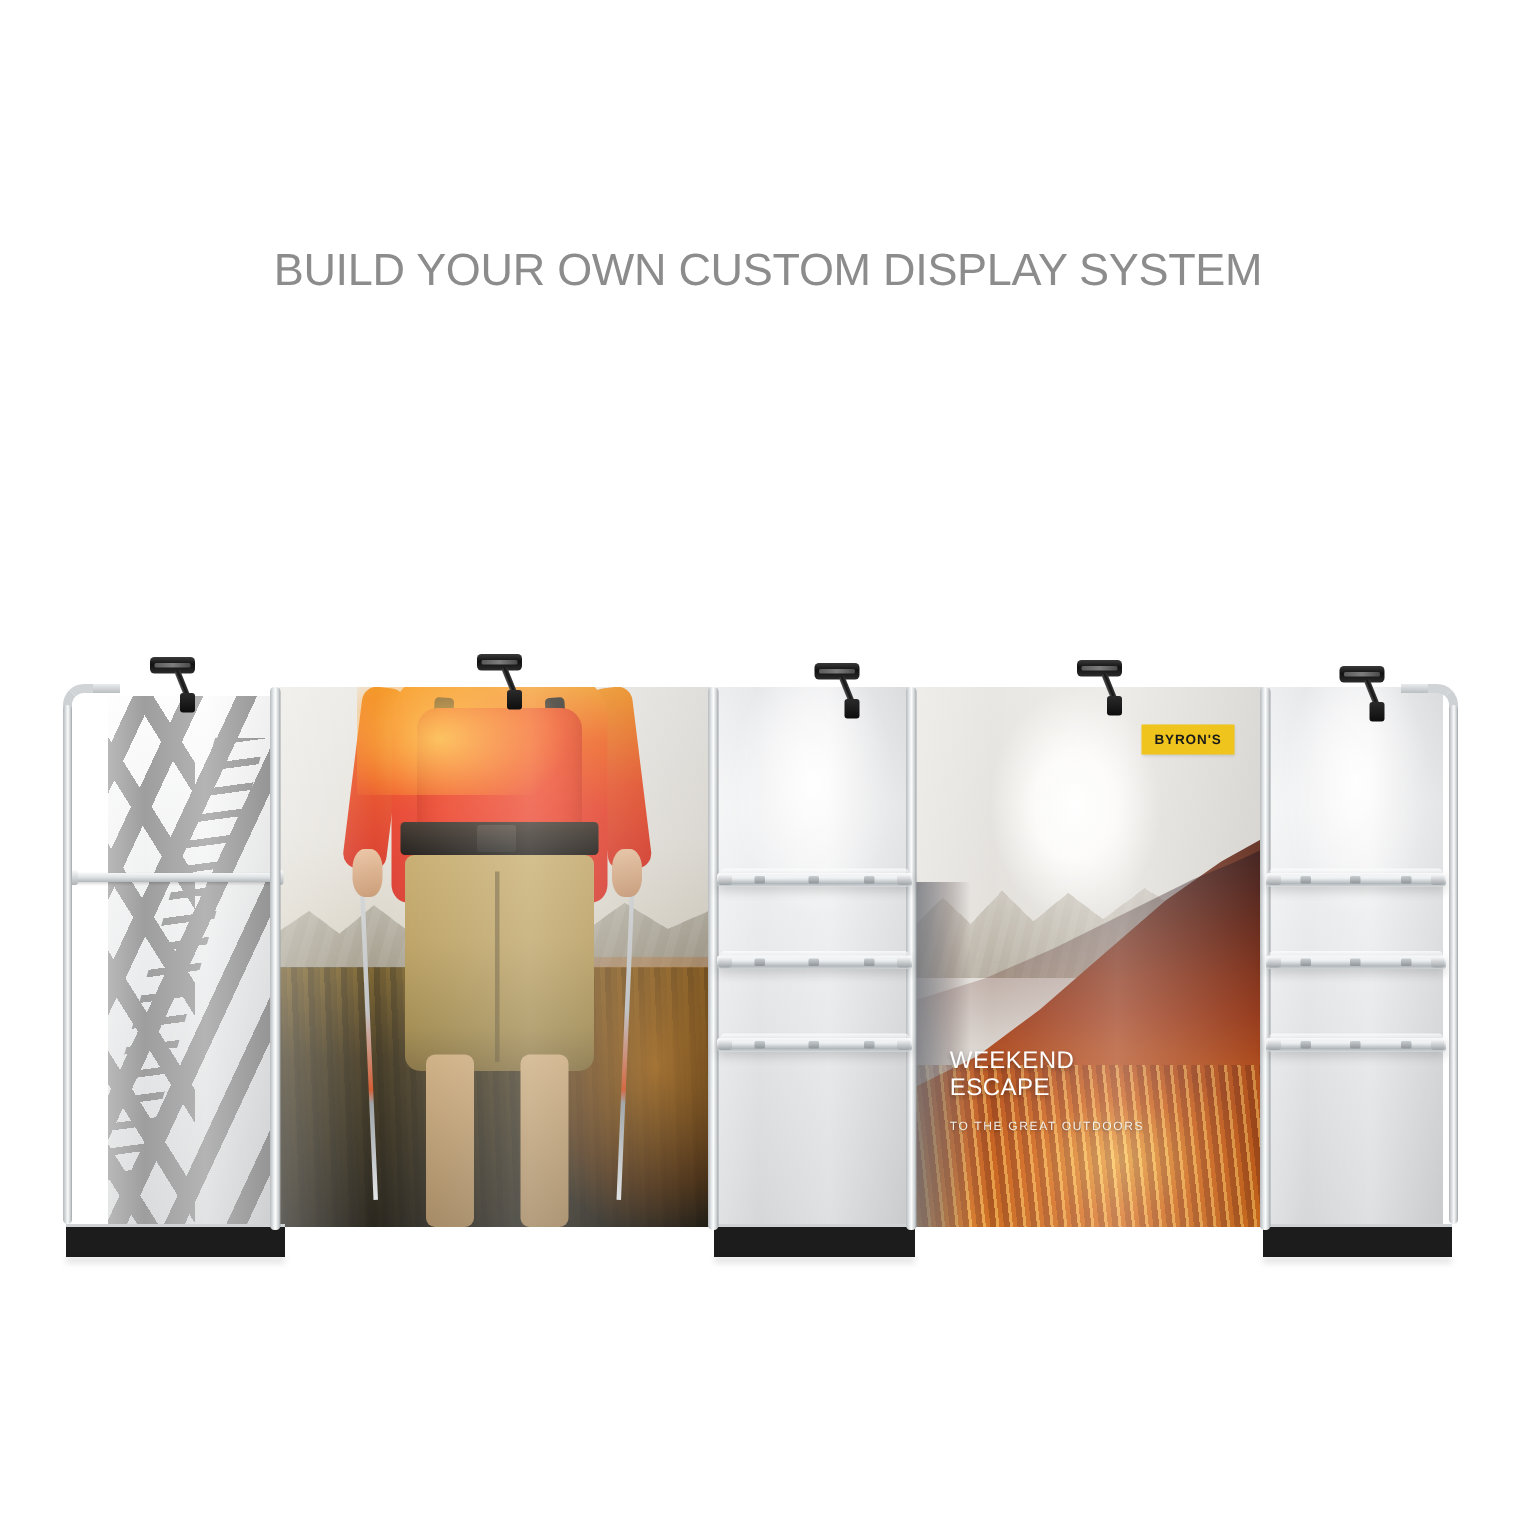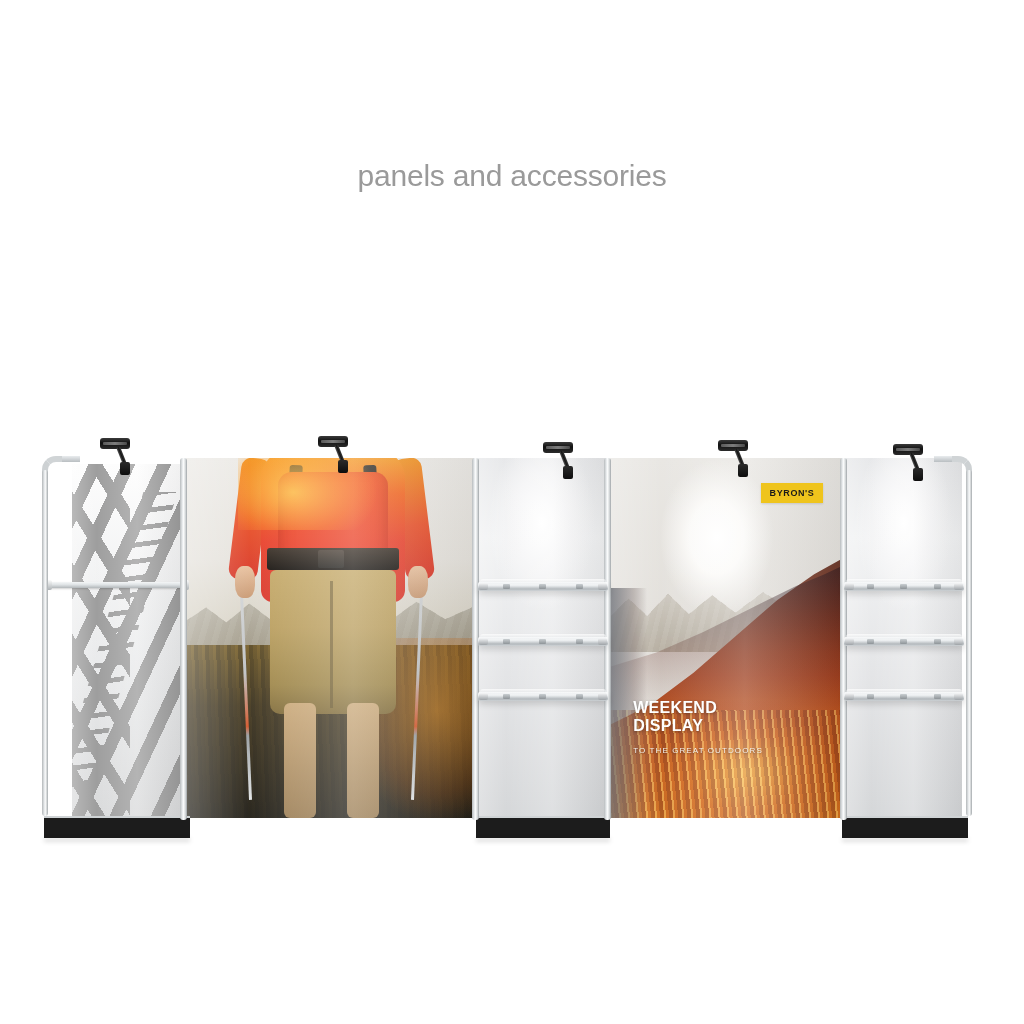--- a/index.html
+++ b/index.html
@@ -276,21 +276,21 @@
     background:
       repeating-linear-gradient(84deg, rgba(255,212,110,.55) 0 2px, rgba(190,90,24,.35) 2px 5px, rgba(120,48,20,.5) 5px 9px);
     opacity:.85;
   }
   .we-left-dark {
     position:absolute; left:0; top:36%; width:16%; bottom:0;
     background: linear-gradient(to right, rgba(28,34,46,.72), rgba(60,40,40,.3) 65%, transparent);
   }
   .we-title {
     position:absolute; left: 10%; bottom: 23%;
-    color:#ffffff; font-weight:700; font-size:16px; line-height:1.12;
+    color:#ffffff; font-weight:400; font-size:16px; line-height:1.12;
     letter-spacing: 0.3px; text-shadow: 0 1px 3px rgba(0,0,0,.35);
     z-index: 3;
   }
   .we-sub {
     position:absolute; left: 10%; bottom: 17.5%;
     color:#f2efea; font-weight:400; font-size:8px; letter-spacing: 1.1px;
     text-shadow: 0 1px 2px rgba(0,0,0,.35); z-index: 3;
   }
   .we-logo {
     position:absolute; right: 8%; top: 7%;
@@ -299,21 +299,21 @@
     padding: 5px 9px; z-index: 3;
     box-shadow: 0 1px 2px rgba(0,0,0,.12);
   }
 </style>
 </head>
 <body>
 
 <div id="stage">
 
   <div class="headings">
-    <div class="h-line4">panels and accessories</div>
+    <div class="h-line2">BUILD YOUR OWN CUSTOM DISPLAY SYSTEM</div>
   </div>
 
   <div id="stand">
 
     <div class="endpost left" style="left:42px; top:26px; width:40px; height:360px;">
       <div class="curve" style="width:30px;"></div>
       <div class="horiz" style="width:18px;"></div>
       <div class="vert"></div>
     </div>
 
@@ -395,21 +395,21 @@
         <div class="we-farmtn"></div>
         <div class="we-ridge"></div>
         <div class="we-ridge-dark"></div>
         <div class="we-glow"></div>
         <div class="we-brush"></div>
         <div class="we-left-dark"></div>
       </div>
       <div class="we-logo">BYRON'S</div>
       <div class="we-title">
         <div>WEEKEND</div>
-        <div>DISPLAY</div>
+        <div>ESCAPE</div>
       </div>
       <div class="we-sub">TO THE GREAT OUTDOORS</div>
       <div class="panel-sheen"></div>
     </div>
 
     <div class="pole" style="left:840px; top:28px; height:362px;"></div>
 
     <div class="panel" style="left:846px; top:28px; width:116px; height:360px; z-index:4;">
       <div class="gfx-white"></div>
       <div class="panel-sheen"></div>

